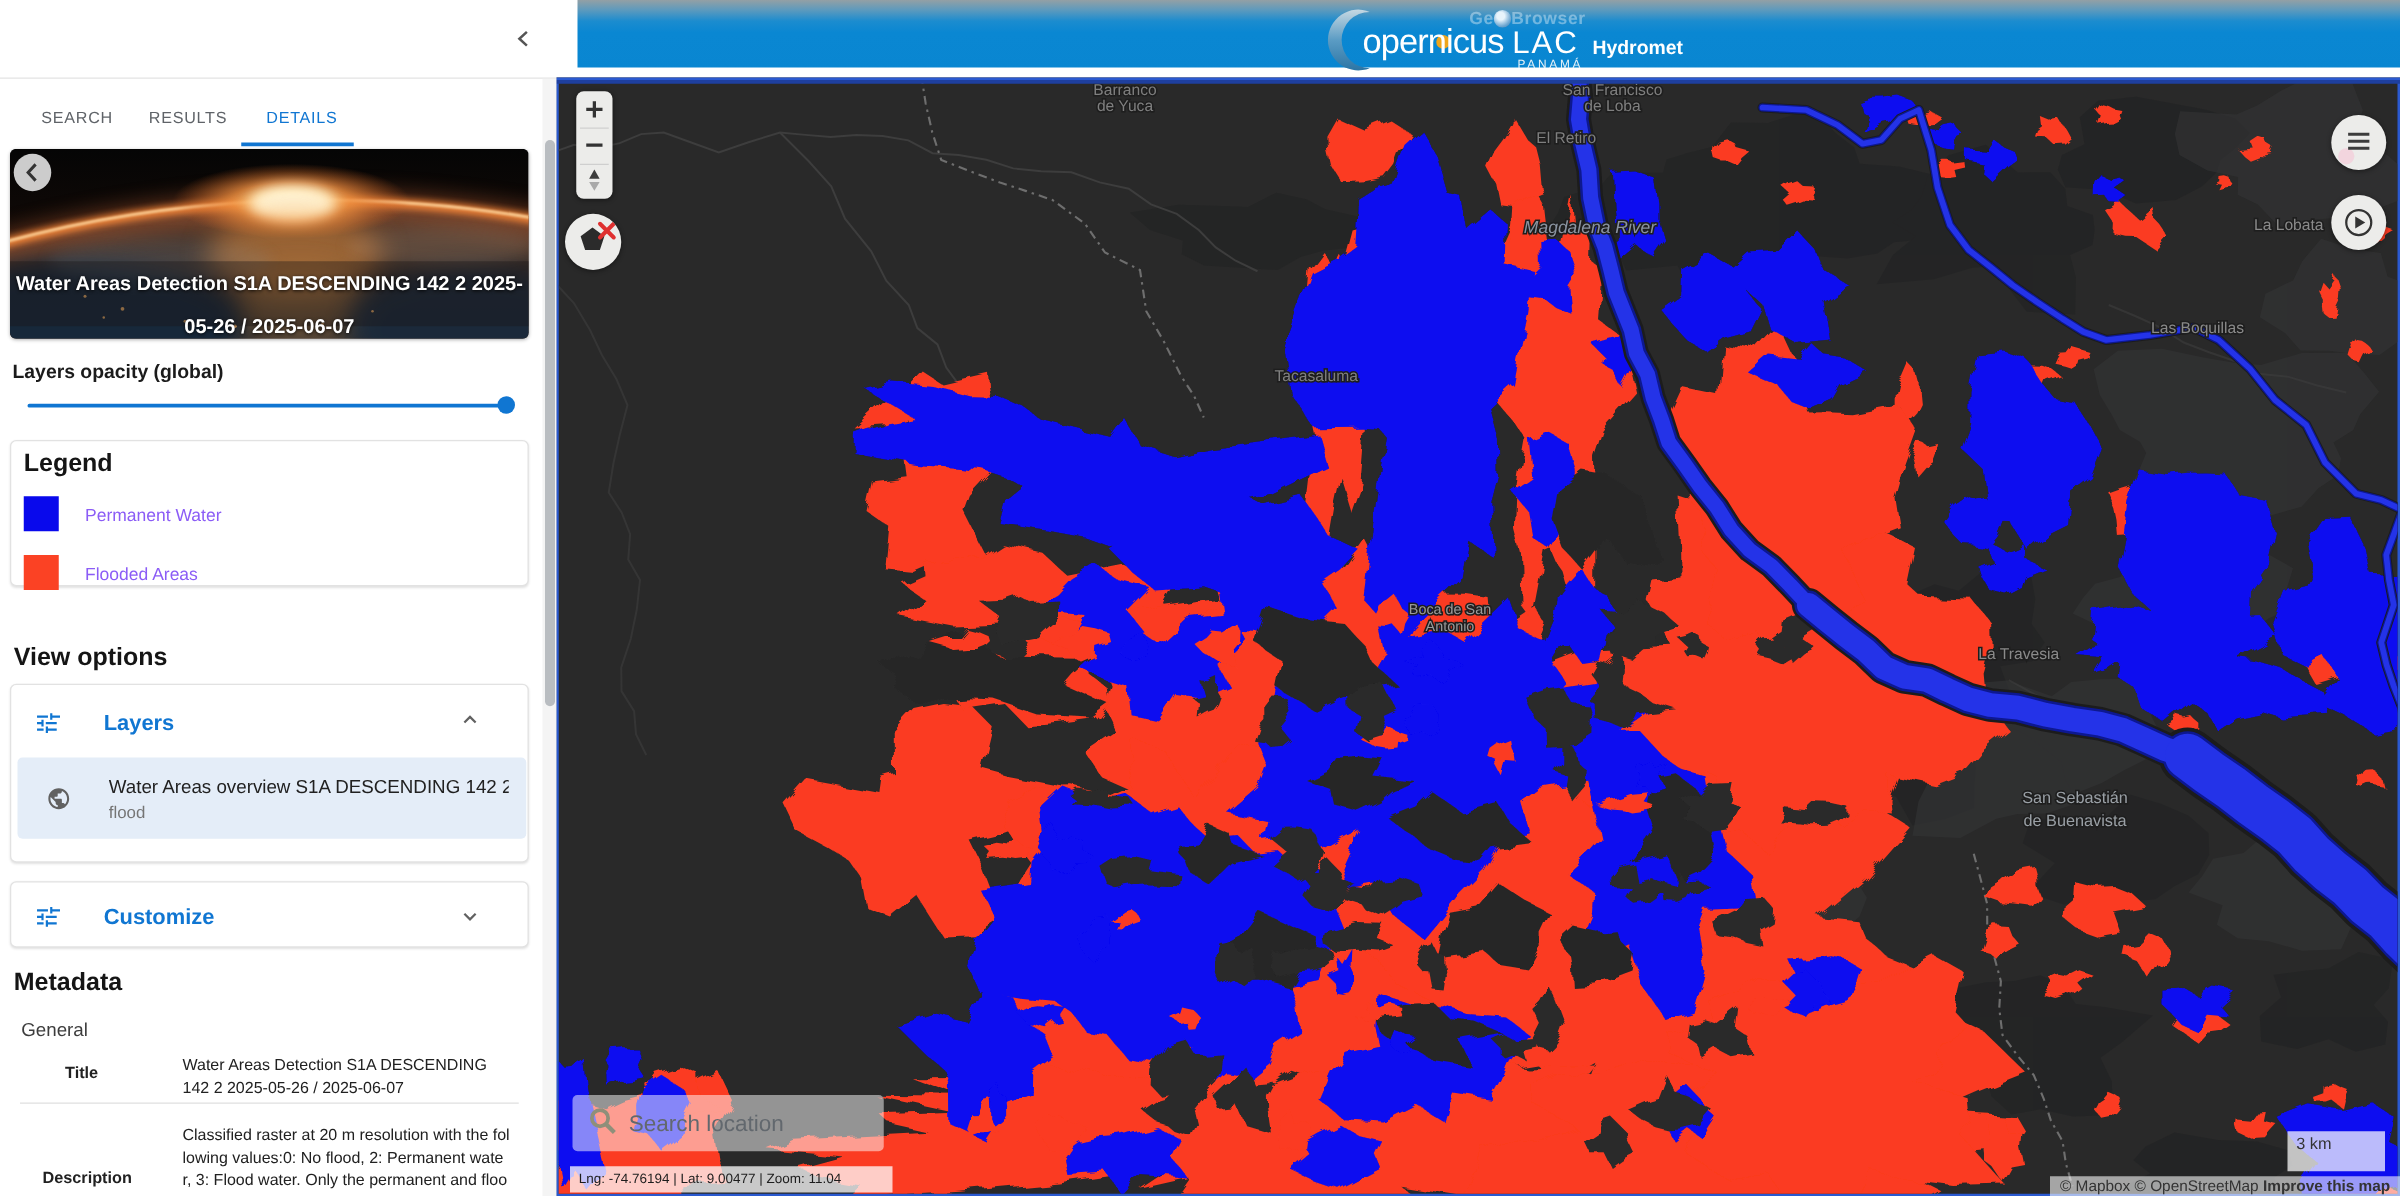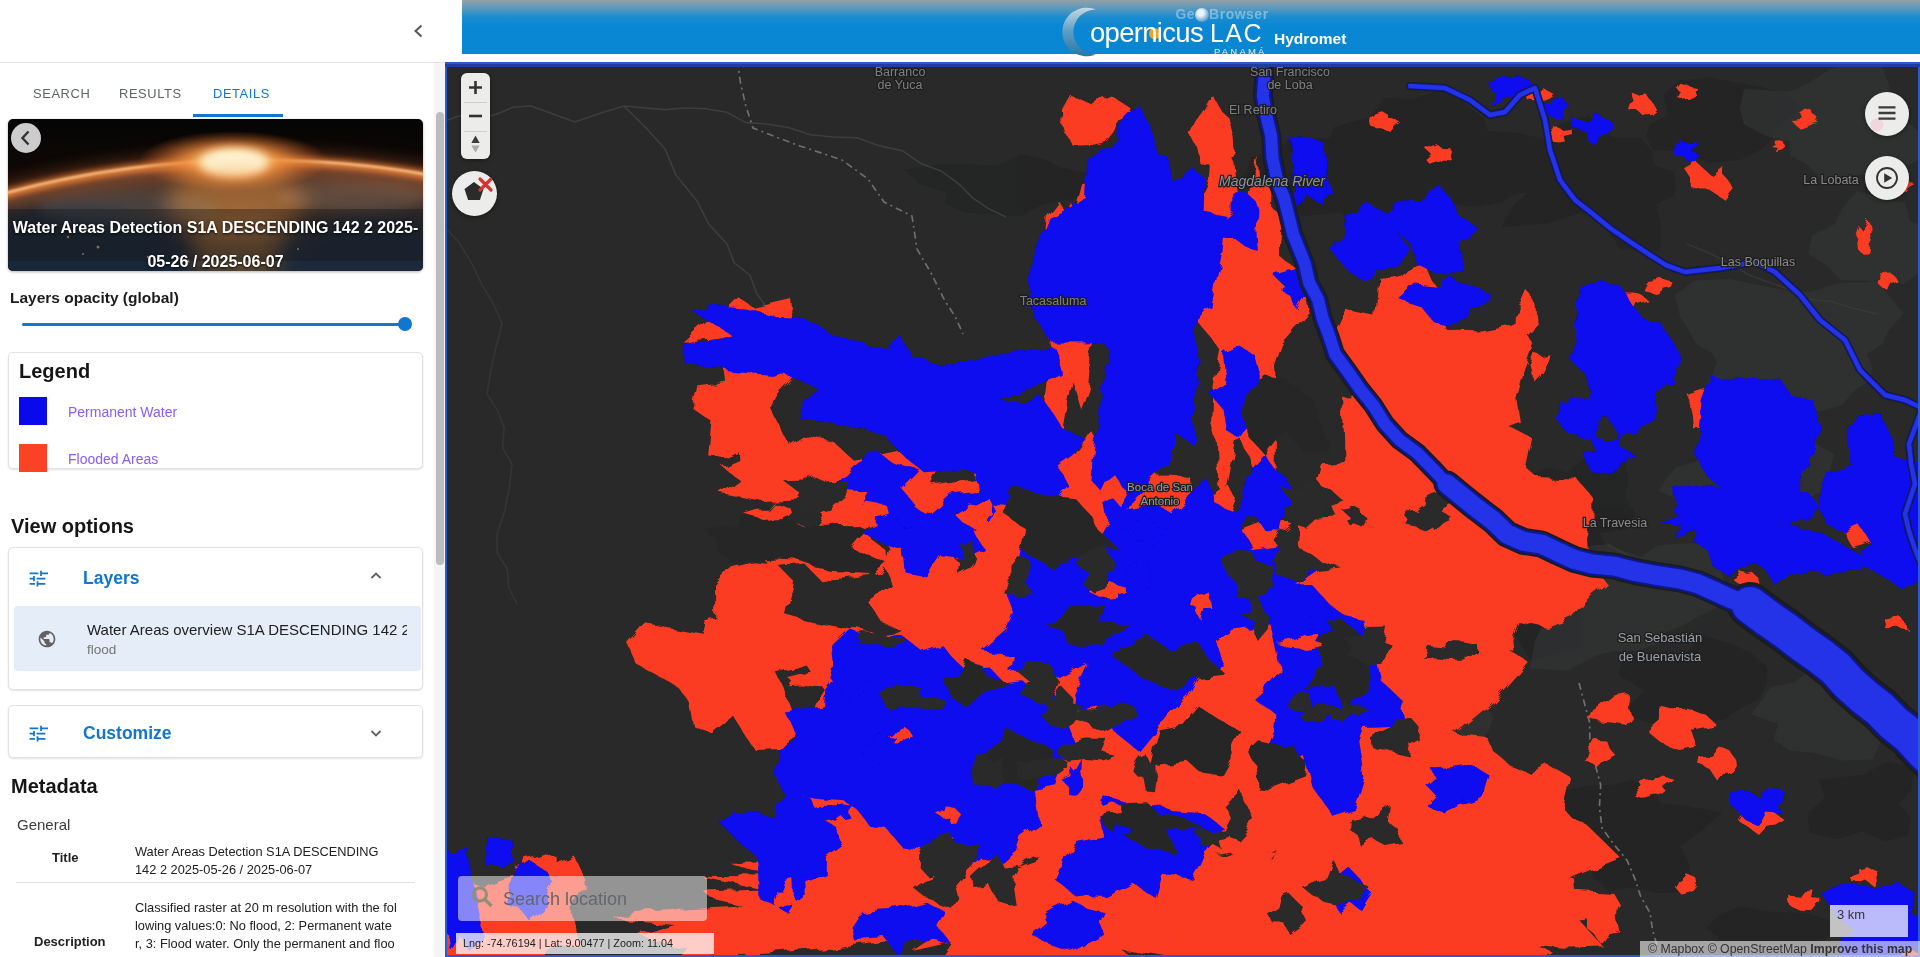--- a/index.html
+++ b/index.html
@@ -43,21 +43,21 @@
 .cardhead { position:absolute; left:18px; top:0; height:48px; display:flex; align-items:center;gap:24px; }
 .cardhead .ttl { color:#1076d2; font-weight:bold; font-size:17.5px; margin-left:11px; }
 .chev { position:absolute; right:40px; width:12px; height:12px; }
 #layer-row { position:absolute; left:5px; top:58px; width:407px; height:65px; background:#e4edf8; border-radius:4px; }
 #layer-row .t1 { position:absolute; left:73px; top:15px; font-size:15px; color:#212121; width:320px; white-space:nowrap; overflow:hidden; }
 #layer-row .t2 { position:absolute; left:73px; top:36px; font-size:13.5px; color:#757575; }
 
 #metadata-h { position:absolute; left:11px; top:775px; font-size:20px; font-weight:bold; color:#151515; }
 #general-t { position:absolute; left:17px; top:816px; font-size:15px; color:#3c3c3c; }
 .mlabel { position:absolute; font-size:13px; font-weight:bold; color:#212121; }
-.mval { position:absolute; left:135px; width:262px; font-size:12.8px; color:#212121; line-height:18px; }
+.mval { position:absolute; left:146px; width:262px; font-size:12.8px; color:#212121; line-height:18px; }
 .brk { word-break:break-all; }
 #mdivider { position:absolute; left:16px; top:882px; width:399px; height:1px; background:#e0e0e0; }
 
 
 #header { position:absolute; left:462px; top:0; width:1475px; height:54px;
   background:linear-gradient(180deg,#93a0a5 0px,#5d9abd 8px,#1b8ccf 17px,#0a87d2 26px,#0986d1 58px,#0d80c8 66px);
   border-bottom:0; z-index:4; }
 #hdr-border { position:absolute; left:445px; top:64px; width:1475px; height:3px; background:#1e3f9e; z-index:4;}
 
 

